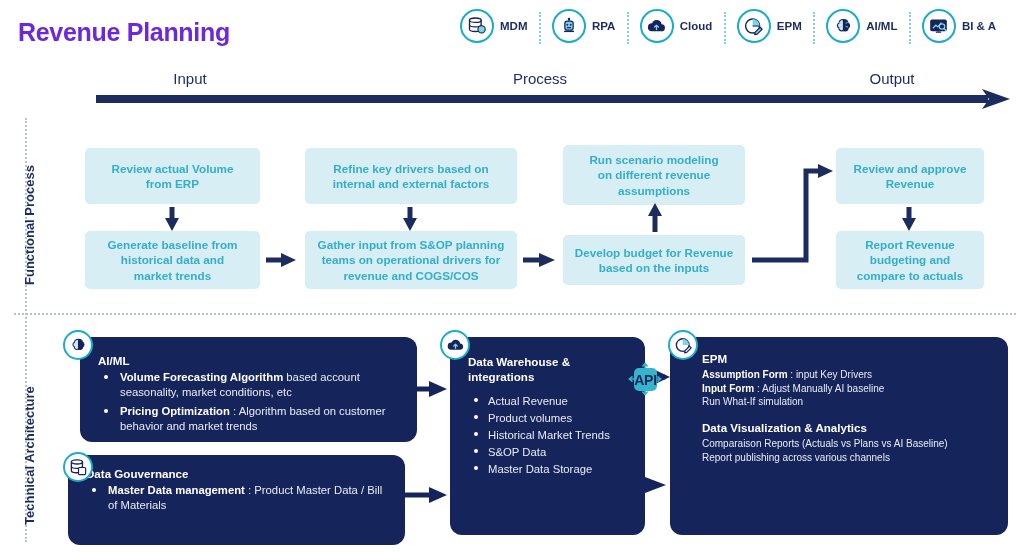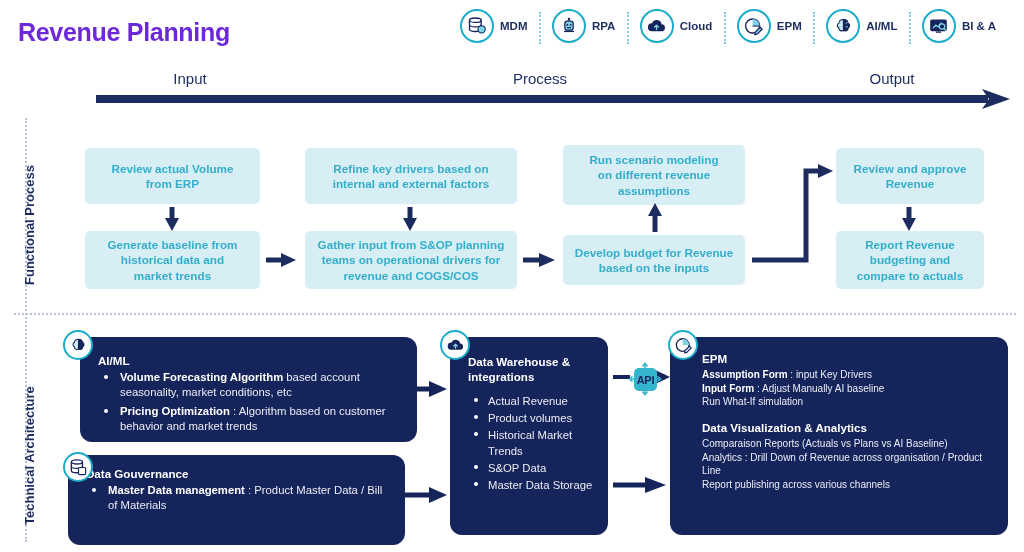--- a/index.html
+++ b/index.html
@@ -79,21 +79,21 @@
 
   .arrow-svg{pointer-events:none;}
 
   
   .tpanel{
     background:#16245c;border-radius:12px;color:#ffffff;
     box-sizing:border-box;
   }
   #tpanel-aiml{left:80px;top:337px;width:337px;height:105px;padding:16px 12px 10px 18px;}
   #tpanel-dg{left:68px;top:455px;width:337px;height:90px;padding:11px 12px 10px 18px;}
-  #tpanel-dw{left:450px;top:337px;width:158px;height:198px;padding:17px 10px 4px 18px;}
+  #tpanel-dw{left:450px;top:337px;width:195px;height:198px;padding:17px 10px 4px 18px;}
   #tpanel-epm{left:670px;top:337px;width:338px;height:198px;padding:14px 14px 10px 32px;}
 
   .t-head{
     font-weight:bold;font-size:11.6px;color:#ffffff;line-height:1.3;
     margin:0 0 2px 0;
   }
   .t-line{font-size:10px;line-height:1.36;color:#e9ecf4;}
   .t-line b{color:#ffffff;}
   ul.t-list{margin:0;padding:0;list-style:none;}
   ul.t-list li{
@@ -116,21 +116,21 @@
   #icon-dw{left:440px;top:330px;}
   #icon-epm{left:668px;top:330px;}
   .panel-icon .ic-circle{width:30px;height:30px;border-width:2.5px;}
 
   
   #api-badge{left:628px;top:362px;width:34px;height:34px;}
   #api-badge .api-sq{
     position:absolute;left:6px;top:6px;width:23px;height:23px;
     background:#35b5cd;border-radius:5px;
     display:flex;align-items:center;justify-content:center;
-    color:#16245c;font-size:11px;font-weight:bold;letter-spacing:-.2px;
+    color:#16245c;font-size:14px;font-weight:bold;letter-spacing:-.2px;
   }
 </style>
 </head>
 <body>
 
 <div class="abs" id="page-title">Revenue Planning</div>
 
 <div class="abs" id="legend">
 
   <div class="legend-item">
@@ -386,21 +386,20 @@
   <div class="t-line">
     <b>Assumption Form</b><span> : input Key Drivers</span>
   </div>
   <div class="t-line">
     <b>Input  Form</b><span> : Adjust Manually AI baseline</span>
   </div>
   <div class="t-line">Run What-If simulation</div>
   <div class="epm-gap"></div>
   <div class="t-head">Data Visualization &amp; Analytics</div>
   <div class="t-line">Comparaison Reports (Actuals vs Plans vs AI Baseline)</div>
-  <div class="t-line">Analytics : Drill Down of Revenue across organisation / Product Line</div>
   <div class="t-line">Report publishing across various channels</div>
 </div>
 <div class="abs panel-icon" id="icon-epm">
   <span class="ic-circle">
     <svg width="19" height="19" viewBox="0 0 24 24">
       <circle cx="11" cy="11.5" r="8" fill="none" stroke="#16245c" stroke-width="1.7"></circle>
       <path d="M11 11.5V3.5a8 8 0 0 1 8 8z" fill="#7fd3e6"></path>
       <path d="M14 18.5l5.6-5.6 2.2 2.2-5.6 5.6-2.8.6z" fill="#cfeaf3" stroke="#16245c" stroke-width="1.4" stroke-linejoin="round"></path>
     </svg>
   </span>

